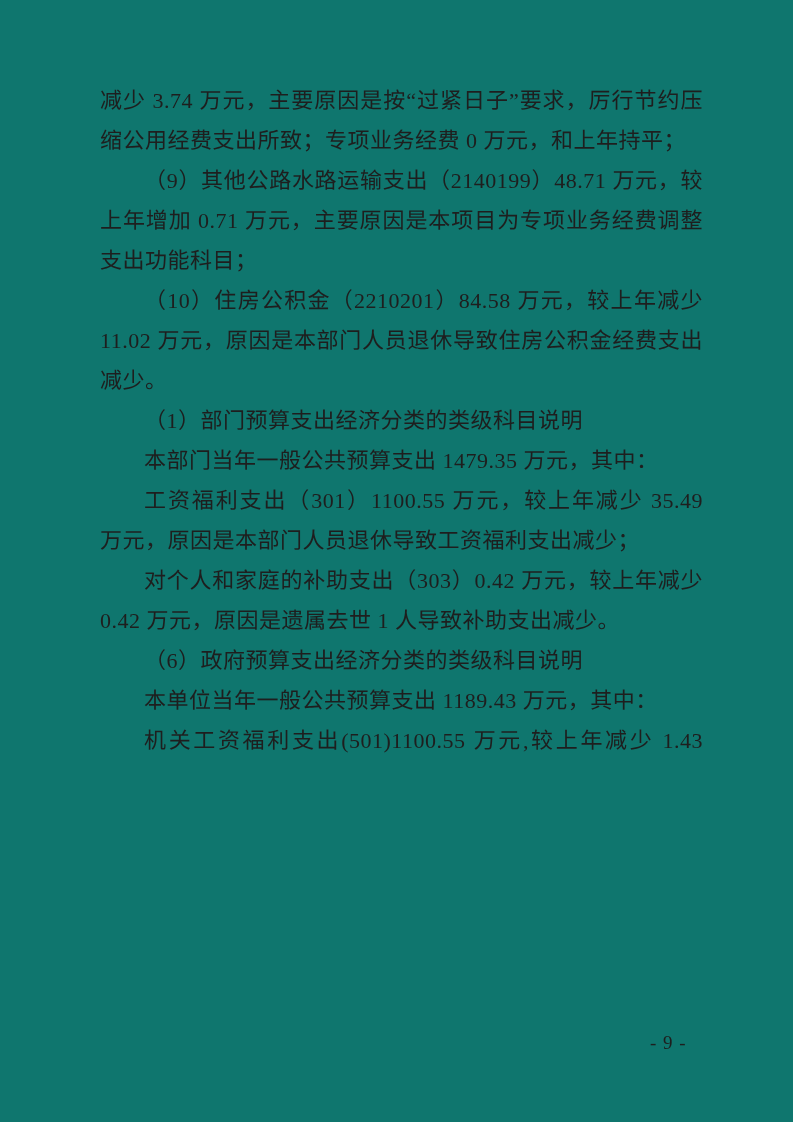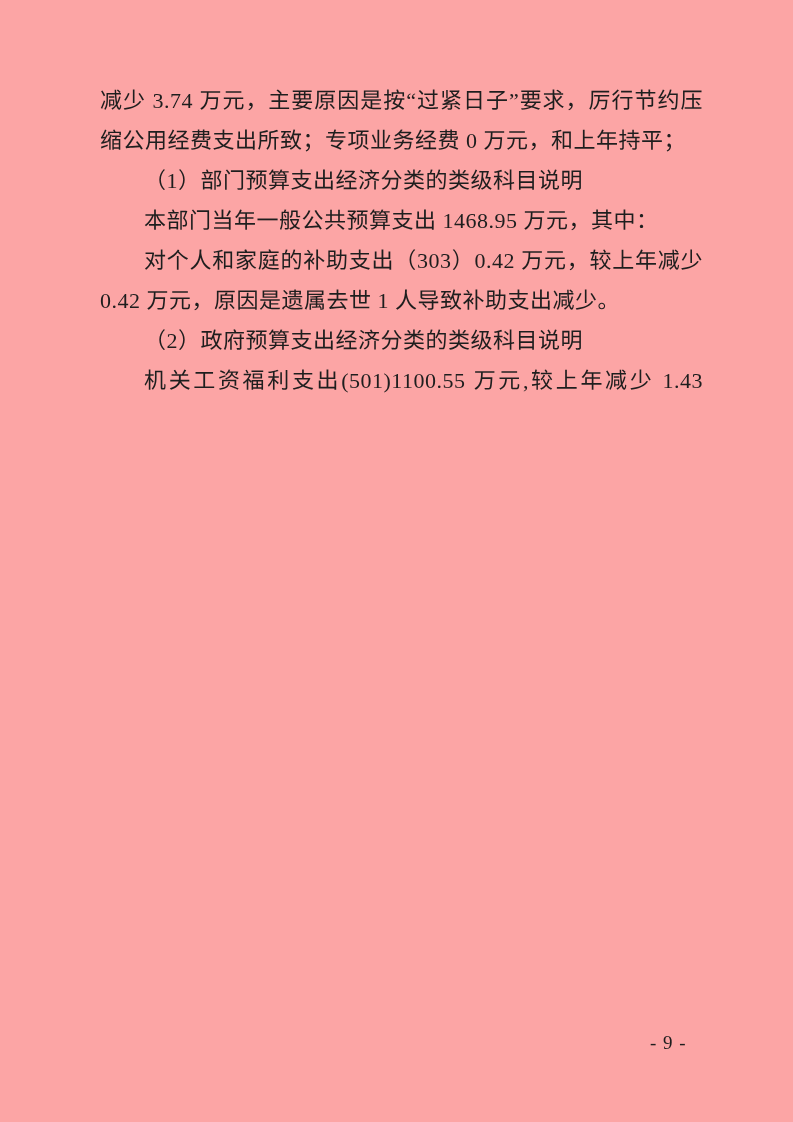--- a/index.html
+++ b/index.html
@@ -4,21 +4,21 @@
 <style>
   html, body {
     margin: 0;
     padding: 0;
     background: #ffffff;
   }
   .page {
     position: relative;
     width: 793px;
     height: 1122px;
-    background: #fca5a5;
+    background: #0f766e;
     overflow: hidden;
     font-family: "Liberation Serif", "DejaVu Serif", serif;
     color: #1e1e1e;
   }
   .content {
     position: absolute;
     left: 100px;
     top: 81px;
     width: 603px;
   }
@@ -50,20 +50,24 @@
     text-align: left;
     color: #1e1e1e;
   }
 </style>
 </head>
 <body>
 
 <div class="page">
   <div class="content">
     <p class="para continuation">减少 3.74 万元，主要原因是按“过紧日子”要求，厉行节约压缩公用经费支出所致；专项业务经费 0 万元，和上年持平；</p>
+    <p class="para">（9）其他公路水路运输支出（2140199）48.71 万元，较上年增加 0.71 万元，主要原因是本项目为专项业务经费调整支出功能科目；</p>
+    <p class="para">（10）住房公积金（2210201）84.58 万元，较上年减少 11.02 万元，原因是本部门人员退休导致住房公积金经费支出减少。</p>
     <p class="para">（1）部门预算支出经济分类的类级科目说明</p>
-    <p class="para">本部门当年一般公共预算支出 1468.95 万元，其中：</p>
+    <p class="para">本部门当年一般公共预算支出 1479.35 万元，其中：</p>
+    <p class="para">工资福利支出（301）1100.55 万元，较上年减少 35.49 万元，原因是本部门人员退休导致工资福利支出减少；</p>
     <p class="para">对个人和家庭的补助支出（303）0.42 万元，较上年减少 0.42 万元，原因是遗属去世 1 人导致补助支出减少。</p>
-    <p class="para">（2）政府预算支出经济分类的类级科目说明</p>
+    <p class="para">（6）政府预算支出经济分类的类级科目说明</p>
+    <p class="para">本单位当年一般公共预算支出 1189.43 万元，其中：</p>
     <p class="para flush-last">机关工资福利支出(501)1100.55 万元,较上年减少 1.43</p>
   </div>
   <div class="page-number">- 9 -</div>
 </div>
 
 </body></html>

